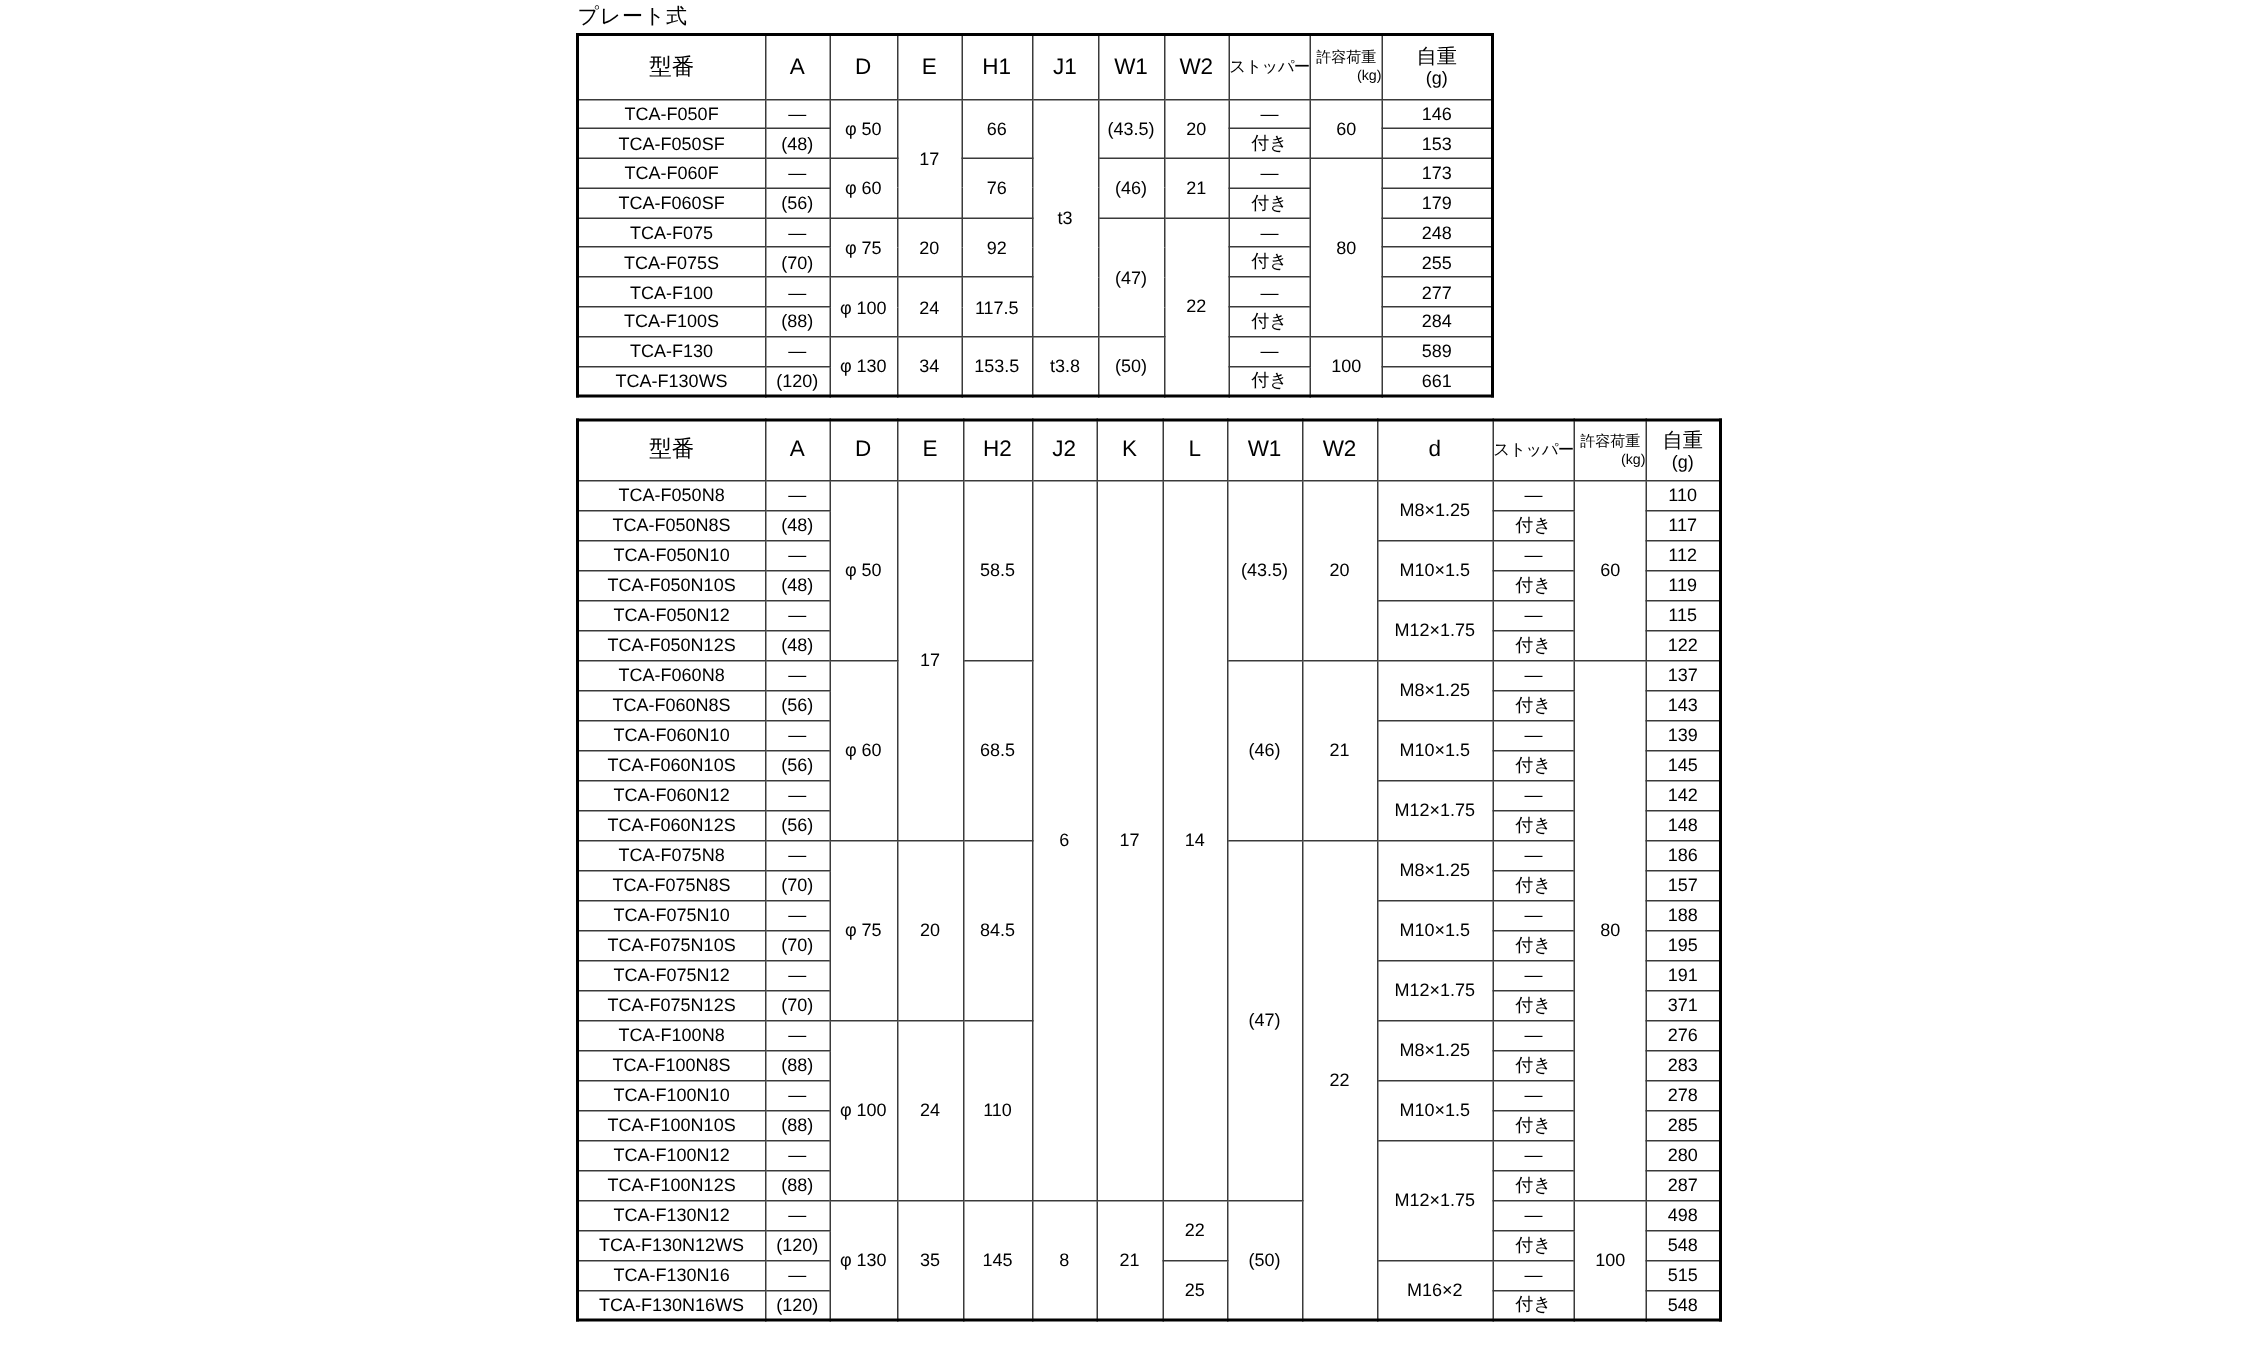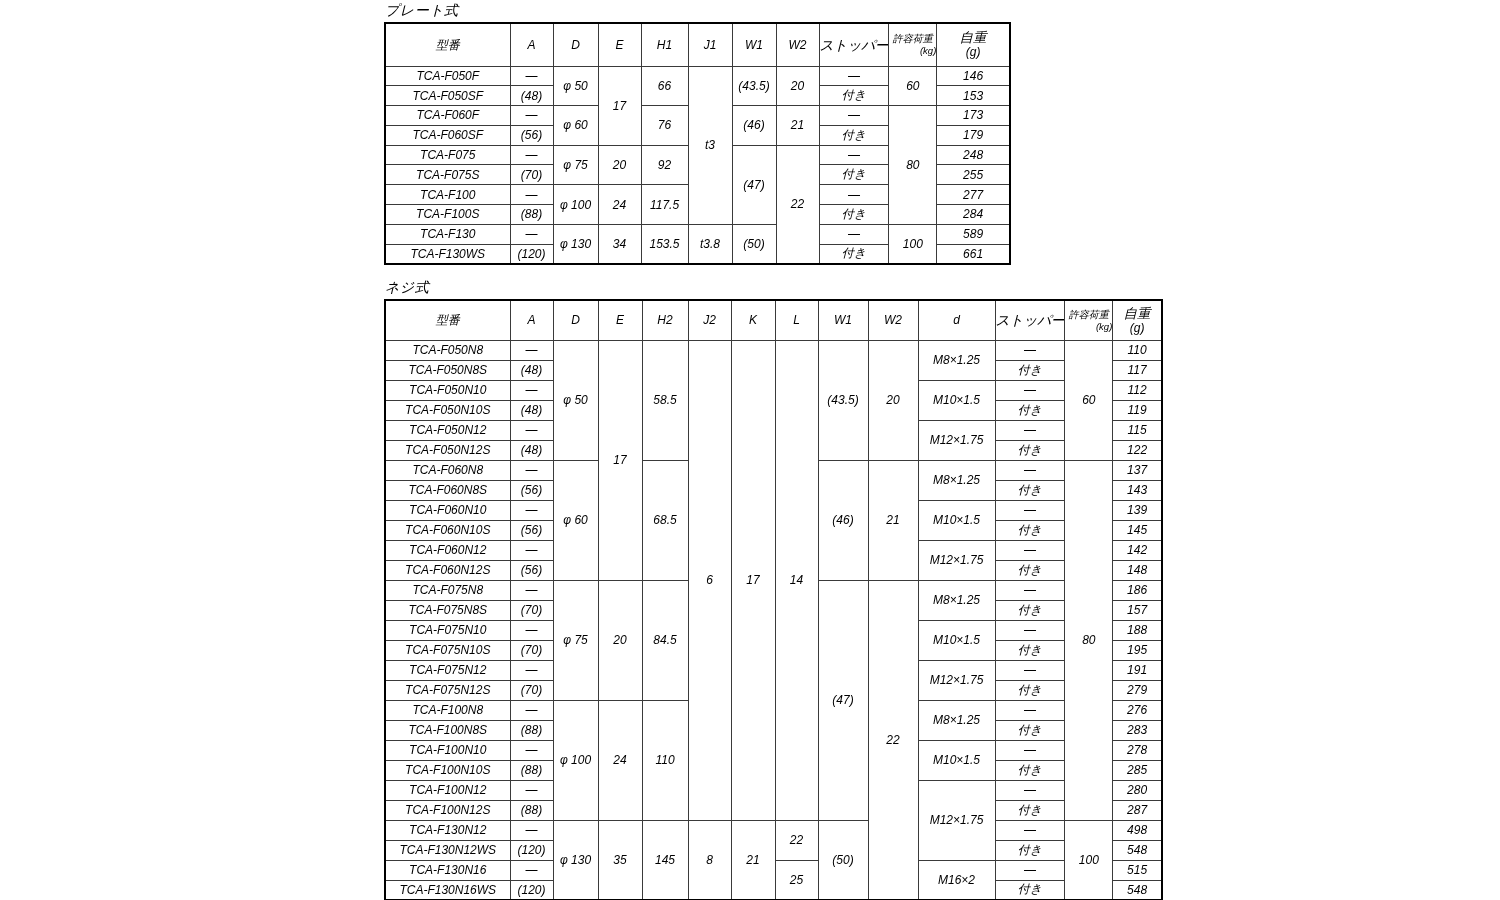--- a/index.html
+++ b/index.html
@@ -13,21 +13,20 @@
     color: #000;
   }
   .page {
     position: relative;
     width: 1500px;
     height: 900px;
     background: #ffffff;
   }
   .tbl-block {
     position: absolute;
-    font-style: italic;
   }
   #block-0 { left: 384px; top: 2px; }
   #block-1 { left: 384px; top: 279px; }
   .tbl-title {
     font-size: 14px;
     line-height: 17px;
     margin: 0 0 3px 1px;
     letter-spacing: 0.5px;
     white-space: nowrap;
   }
@@ -43,22 +42,22 @@
     padding: 0;
     font-weight: normal;
     font-size: 12px;
     overflow: hidden;
     white-space: nowrap;
   }
   #table-0 thead tr { height: 43px; }
   #table-1 thead tr { height: 40px; }
   #table-0 tbody tr { height: 19.8px; }
   #table-1 tbody tr { height: 20px; margin-top: 31px; }
-  th .hd-main { font-size: 12px; line-height: 14px; }
-  th.hdr-small .hd-main { font-size: 14px; line-height: 12px; letter-spacing: -0.5px; }
+  th .hd-main { font-size: 15px; line-height: 14px; }
+  th.hdr-small .hd-main { font-size: 11px; line-height: 12px; letter-spacing: -0.5px; }
   th.hdr-load .hd-main { font-size: 10px; line-height: 12px; }
   th.hdr-load .hd-sub { font-size: 9.5px; line-height: 11px; text-align: right; }
   th.hdr-weight .hd-main { font-size: 13.5px; line-height: 15px; }
   th.hdr-weight .hd-sub { font-size: 12px; line-height: 14px; }
   td.model { font-size: 12px; }
 </style>
 </head>
 <body>
 
 <div class="page">
@@ -203,21 +202,20 @@
             <td class="model">TCA-F130WS</td>
             <td>(120)</td>
             <td>付き</td>
             <td>661</td>
           </tr>
         </tbody>
     </table>
   </div>
 
   <div class="tbl-block" id="block-1">
-    <div class="tbl-title">ネジ式</div>
     <table class="spec" id="table-1">
       <colgroup>
           <col style="width: 125px;">
           <col style="width: 43px;">
           <col style="width: 45px;">
           <col style="width: 44px;">
           <col style="width: 46px;">
           <col style="width: 43px;">
           <col style="width: 44px;">
           <col style="width: 43px;">
@@ -404,21 +402,21 @@
             <td class="model">TCA-F075N12</td>
             <td>—</td>
             <td rowspan="2">M12×1.75</td>
             <td>—</td>
             <td>191</td>
           </tr>
           <tr>
             <td class="model">TCA-F075N12S</td>
             <td>(70)</td>
             <td>付き</td>
-            <td>279</td>
+            <td>371</td>
           </tr>
           <tr>
             <td class="model">TCA-F100N8</td>
             <td>—</td>
             <td rowspan="6">φ 100</td>
             <td rowspan="6">24</td>
             <td rowspan="6">110</td>
             <td rowspan="2">M8×1.25</td>
             <td>—</td>
             <td>276</td>

